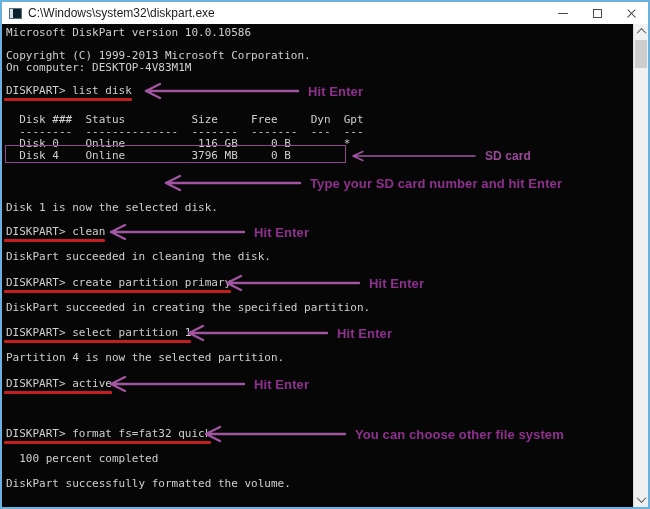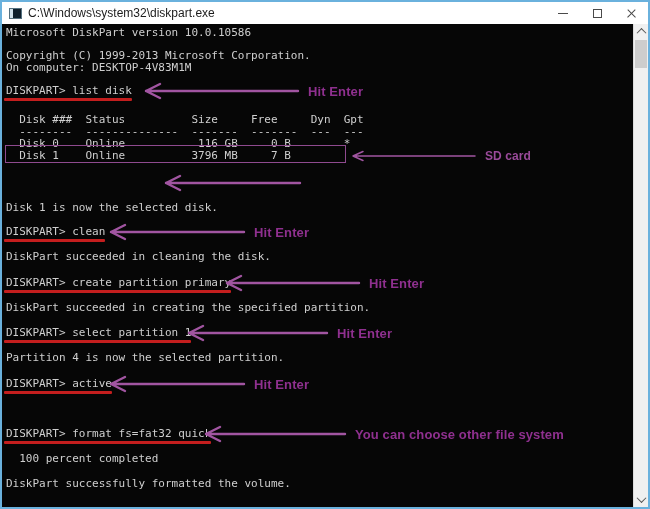--- a/index.html
+++ b/index.html
@@ -74,21 +74,21 @@
 
       <div class="cline" style="top:3px">Microsoft DiskPart version 10.0.10586</div>
       <div class="cline" style="top:26px">Copyright (C) 1999-2013 Microsoft Corporation.</div>
       <div class="cline" style="top:38px">On computer: DESKTOP-4V83M1M</div>
 
       <div class="cline" style="top:90px">  Disk ###  Status          Size     Free     Dyn  Gpt</div>
 
       <div class="cline" style="top:61px"><span>DISKPART&gt; list disk</span><span class="redline" style="width:128px"></span></div>
       <div class="cline" style="top:102px">  --------  --------------  -------  -------  ---  ---</div>
       <div class="cline" style="top:114px">  Disk 0    Online           116 GB     0 B        *</div>
-      <div class="cline" style="top:126px">  Disk 1    Online          3796 MB     7 B</div>
+      <div class="cline" style="top:126px">  Disk 4    Online          3796 MB     0 B</div>
       <div class="disk1-box"></div>
 
       <div class="cline" style="top:178px">Disk 1 is now the selected disk.</div>
 
       <div class="cline" style="top:202px"><span>DISKPART&gt; clean</span><span class="redline" style="width:101px"></span></div>
       <div class="cline" style="top:227px">DiskPart succeeded in cleaning the disk.</div>
 
       <div class="cline" style="top:253px"><span>DISKPART&gt; create partition primary</span><span class="redline" style="width:227px"></span></div>
       <div class="cline" style="top:278px">DiskPart succeeded in creating the specified partition.</div>
 
@@ -112,20 +112,21 @@
         <svg class="arrow thin" width="128" height="18" viewBox="0 0 128 18">
             <path d="M3 9 L13 4.5 M3 9 L13 13.5 M3 9 L125 9"></path>
           </svg>
         <span class="label">SD card</span>
       </div>
 
       <div class="annot" style="left:161px;top:150px">
         <svg class="arrow" width="140" height="18" viewBox="0 0 140 18">
             <path d="M3 9 L17 2 M3 9 L17 16 M3 9 L137 9"></path>
           </svg>
+        <span class="label">Type your SD card number and hit Enter</span>
       </div>
 
       <div class="annot" style="left:106px;top:199px">
         <svg class="arrow" width="139" height="18" viewBox="0 0 139 18">
             <path d="M3 9 L17 2 M3 9 L17 16 M3 9 L136 9"></path>
           </svg>
         <span class="label">Hit Enter</span>
       </div>
 
       <div class="annot" style="left:222px;top:250px">

